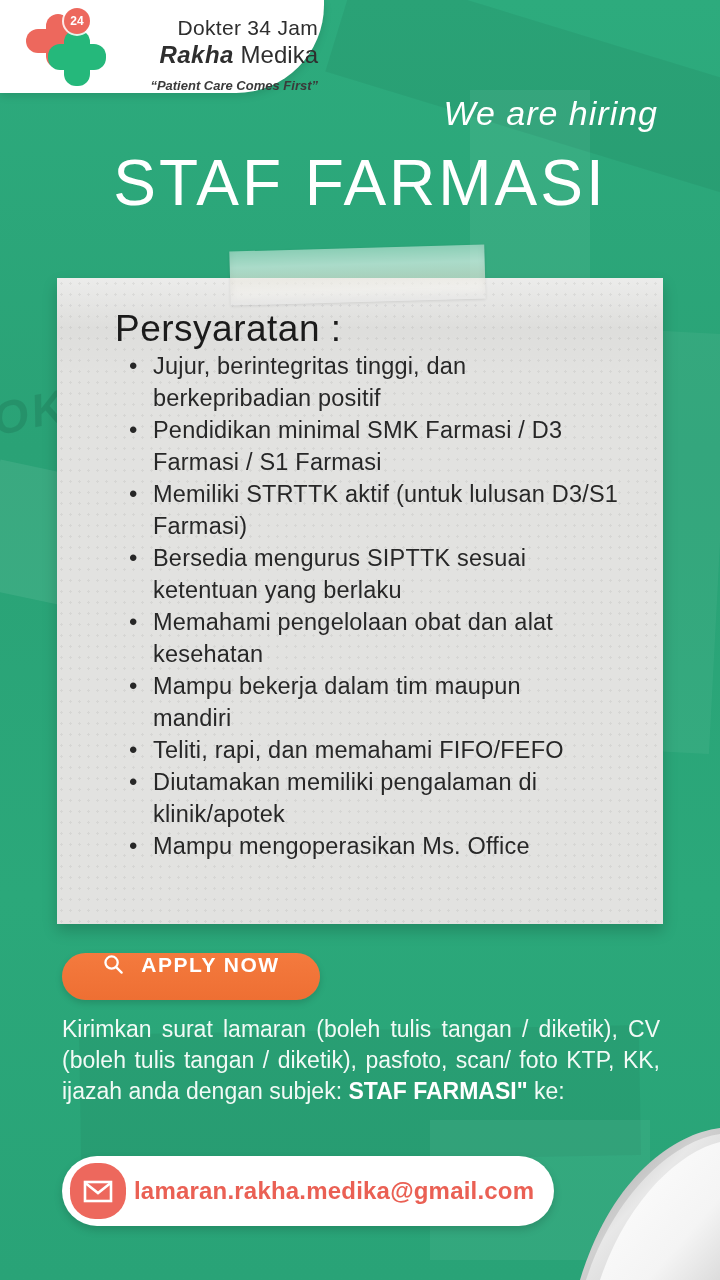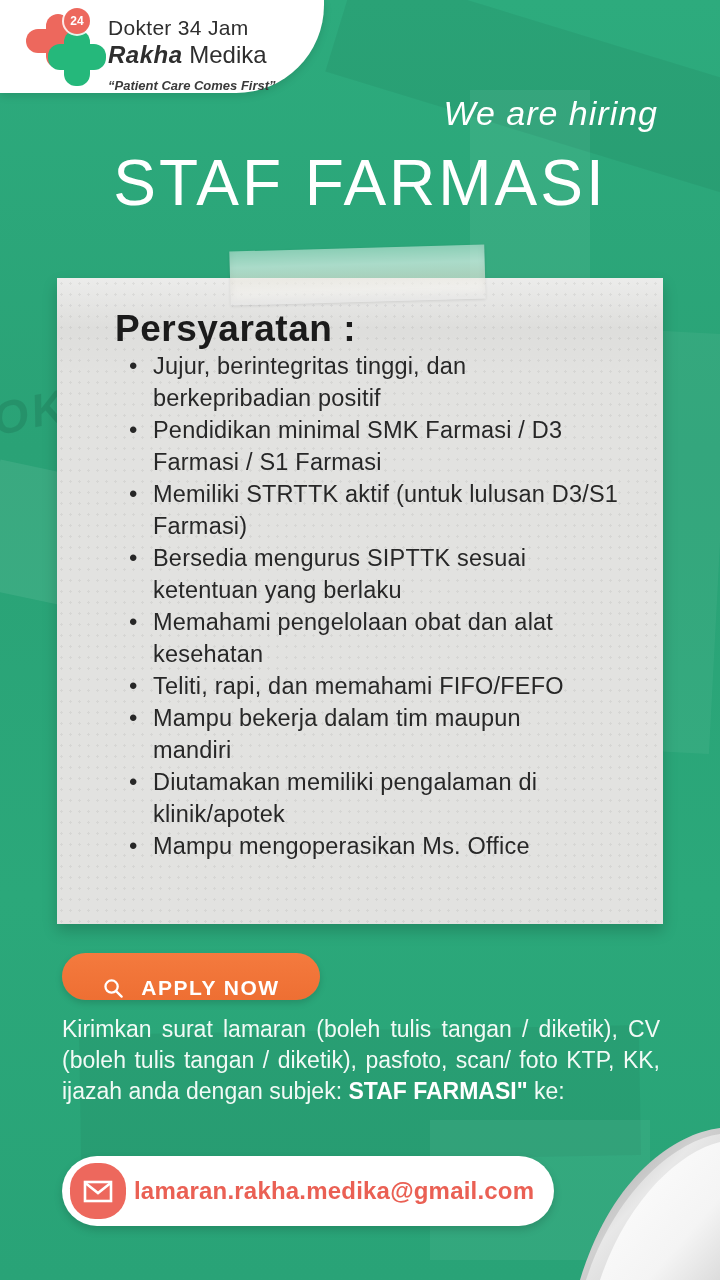--- a/index.html
+++ b/index.html
@@ -20,21 +20,21 @@
   .ovl-low1   { left:80px;  top:1030px; width:560px; height:130px; background:rgba(0,0,0,0.045); transform:rotate(-1deg); }
   .ovl-low2   { left:430px; top:1120px; width:220px; height:140px; background:rgba(255,255,255,0.05); }
   .bg-watermark {
     position:absolute; left:-8px; top:382px; font-size:46px; font-weight:700; font-style:italic;
     color:rgba(0,0,0,0.10); transform:rotate(-12deg); letter-spacing:3px; pointer-events:none;
   }
 
   
   .brand-header {
     position:absolute; left:0; top:0; width:324px; height:93px; background:#ffffff;
-    border-radius:0 0 88px 0; box-shadow:0 3px 8px rgba(0,0,0,0.12); z-index:5;
+    border-radius:0 0 88px 0; box-shadow:0 3px 8px rgba(0,0,0,0.12); z-index:5;text-align:right;
   }
   .logo { position:absolute; left:24px; top:12px; width:84px; height:74px; }
   .arm { position:absolute; border-radius:12px; }
   .arm-red-v   { left:22px; top:2px;  width:24px; height:54px; background:#ed685d; }
   .arm-red-h   { left:2px;  top:17px; width:54px; height:24px; background:#ed685d; }
   .arm-green-v { left:40px; top:18px; width:26px; height:56px; background:#25b87b; }
   .arm-green-h { left:24px; top:32px; width:58px; height:26px; background:#25b87b; }
   .badge-24 {
     position:absolute; left:40px; top:-4px; width:26px; height:26px; border-radius:50%;
     background:#ed685d; color:#fff; font-size:12px; font-weight:700;
@@ -71,38 +71,38 @@
   .tape {
     position:absolute; left:230px; top:248px; width:255px; height:54px;
     background:linear-gradient(180deg, rgba(255,255,255,0.45) 0%, rgba(255,255,255,0.6) 30%,
                rgba(235,233,225,0.65) 55%, rgba(255,255,255,0.5) 100%);
     transform:rotate(-1.6deg);
     box-shadow:0 1px 3px rgba(0,0,0,0.10), inset 0 -6px 8px rgba(0,0,0,0.05);
     z-index:6;
   }
   .req-heading {
     position:absolute; left:58px; top:30px;
-    font-size:37px; font-weight:700; color:#1b1b1b; letter-spacing:0.5px;
+    font-size:37px; font-weight:400; color:#1b1b1b; letter-spacing:0.5px;
   }
   .req-list { position:absolute; left:70px; top:72px; width:500px; list-style:none; }
   .req-list li {
     position:relative; padding-left:26px;
     font-size:23.5px; line-height:32px; color:#272727; letter-spacing:0.2px;
   }
   .req-list li::before {
     content:"•"; position:absolute; left:2px; top:0;
     font-size:24px; color:#272727;
   }
   .req-text { white-space:pre-line; }
 
   
   .apply-btn {
     position:absolute; left:62px; top:953px; width:258px; height:47px;
     background:linear-gradient(180deg,#f47a3e,#ee6f33); border:none; border-radius:24px;
-    display:flex; align-items:flex-end; justify-content:center; gap:16px;
+    display:flex; align-items:flex-start; justify-content:center; gap:16px;
     cursor:pointer; z-index:4; box-shadow:0 3px 7px rgba(0,0,0,0.15);
   }
   .apply-label { color:#fff; font-size:21px; font-weight:800; letter-spacing:1.5px; }
 
   
   .instructions {
     position:absolute; left:62px; top:1014px; width:598px;
     color:#f2faf6; font-size:23px; line-height:31px; text-align:justify; z-index:4;
   }
   .instructions b { color:#ffffff; font-weight:800; }
@@ -159,23 +159,23 @@
       <li><span class="req-text">Jujur, berintegritas tinggi, dan
 berkepribadian positif</span></li>
       <li><span class="req-text">Pendidikan minimal SMK Farmasi / D3
 Farmasi / S1 Farmasi</span></li>
       <li><span class="req-text">Memiliki STRTTK aktif (untuk lulusan D3/S1
 Farmasi)</span></li>
       <li><span class="req-text">Bersedia mengurus SIPTTK sesuai
 ketentuan yang berlaku</span></li>
       <li><span class="req-text">Memahami pengelolaan obat dan alat
 kesehatan</span></li>
-      <li><span class="req-text">Teliti, rapi, dan memahami FIFO/FEFO</span></li>
       <li><span class="req-text">Mampu bekerja dalam tim maupun
 mandiri</span></li>
+      <li><span class="req-text">Teliti, rapi, dan memahami FIFO/FEFO</span></li>
       <li><span class="req-text">Diutamakan memiliki pengalaman di
 klinik/apotek</span></li>
       <li><span class="req-text">Mampu mengoperasikan Ms. Office</span></li>
     </ul>
   </div>
   <div class="tape"></div>
 
   <button class="apply-btn">
     <span style="display:flex;">
       <svg width="23" height="23" viewBox="0 0 24 24">

